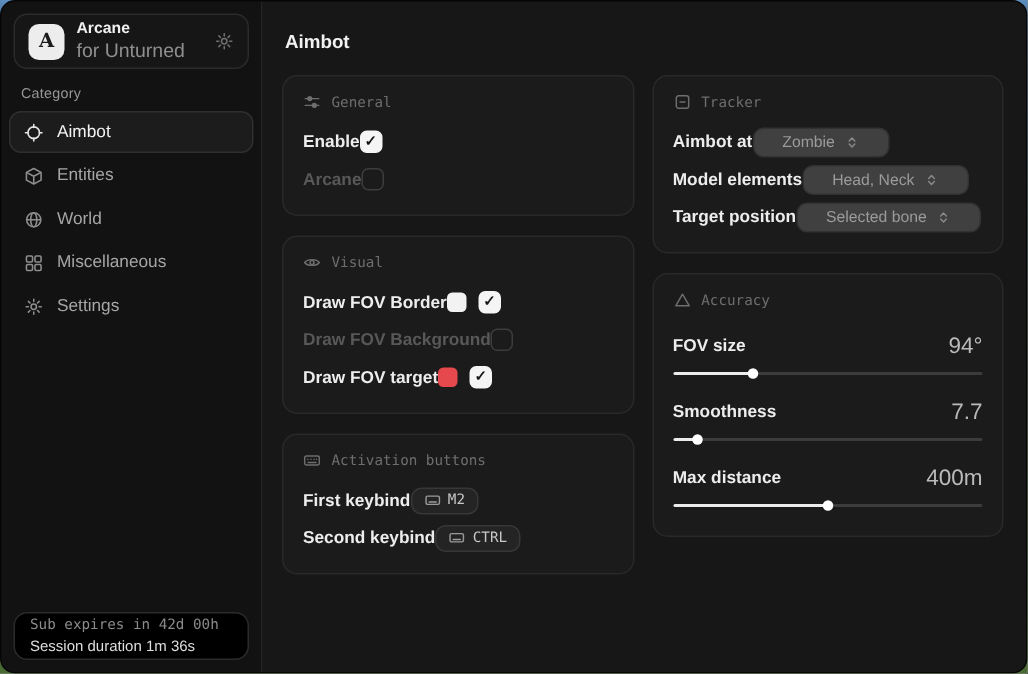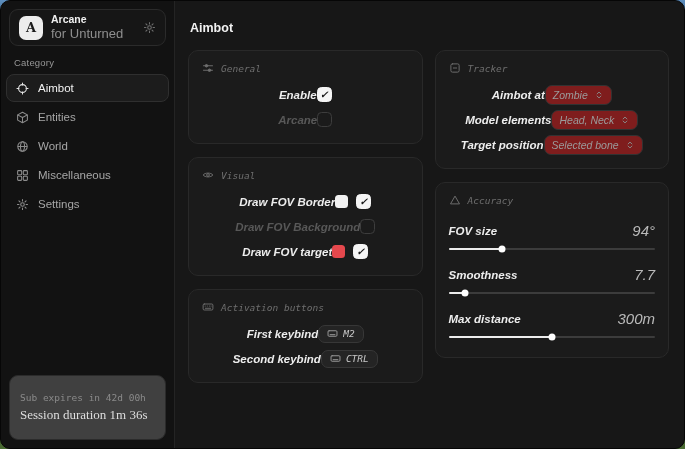--- a/index.html
+++ b/index.html
@@ -49,41 +49,41 @@
     border:1px solid transparent;
     color:#a6a6a6; font-size:11.5px;
     margin-bottom:1px; cursor:pointer;
   }
   .nav-item .nicon { display:flex; color:#8d8d8d; }
   .nav-item.active { background:#1c1c1c; border-color:#2f2f2f; color:#f2f2f2; }
   .nav-item.active .nicon { color:#e6e6e6; }
   .footer-card {
     position:absolute; left:8px; right:8px; bottom:8px;
     border:1px solid #2b2b2b; border-radius:9px;
-    padding:16px 10px; background:#404040;
+    padding:2px 10px; background:#000000;
   }
   .footer-line1 { font-family:"DejaVu Sans Mono", monospace; font-size:9.5px; color:#8a8a8a; margin-bottom:4px; }
-  .footer-line2 { font-size:13px; color:#dedede;font-family:Liberation Serif, serif; }
+  .footer-line2 { font-size:10px; color:#dedede; }
   
   .main { flex:1; padding:13px 15px 0 13px; background:#171717; }
   .main-title { font-size:12.5px; font-weight:700; color:#f2f2f2; margin:7px 0 15px 2px; }
   .columns { display:flex; gap:12px; align-items:flex-start; }
-  .col { flex:1; display:flex; flex-direction:column; gap:13px;font-style:italic; }
+  .col { flex:1; display:flex; flex-direction:column; gap:13px; }
   .card {
     background:#1b1b1b; border:1px solid #292929; border-radius:10px;
     padding:11px 13px 12px;
   }
   .card-header {
     display:flex; align-items:center; gap:7px;
     font-family:"DejaVu Sans Mono", monospace;
     font-size:9.5px; color:#6e6e6e; margin-bottom:9px;
   }
   .card-header .sicon { display:flex; color:#6e6e6e; }
   .row {
-    display:flex; align-items:center; justify-content:center;
+    display:flex; align-items:center; justify-content:flex-start;
     min-height:23px; margin-top:2px;
   }
   .row-label { font-size:11.5px; font-weight:600; color:#ededed; }
   .row.dimmed .row-label { color:#585858; }
   .row-right { display:flex; align-items:center; gap:8px; }
   .checkbox {
     width:15px; height:15px; border-radius:4.5px;
     border:1.5px solid #3d3d3d; background:transparent;
     display:flex; align-items:center; justify-content:center; cursor:pointer;
   }
@@ -93,22 +93,22 @@
   .swatch { width:13px; height:13px; border-radius:3.5px; cursor:pointer; }
   .keybtn {
     display:flex; align-items:center; gap:5px;
     background:#242424; border:1px solid #373737; border-radius:7px;
     height:18px; padding:0 8px; cursor:pointer;
     color:#c7c7c7; font-size:9.5px; font-family:"DejaVu Sans Mono", monospace;
   }
   .keybtn .kicon { display:flex; color:#9a9a9a; }
   .dropdown {
     display:flex; align-items:center; gap:6px;
-    background:#7f1d1d; border:1px solid #323232; border-radius:7px;
-    height:20px; padding:0 7px; cursor:pointer;
+    background:#404040; border:1px solid #323232; border-radius:7px;
+    height:20px; padding:0 19px; cursor:pointer;
     color:#9b9b9b; font-size:10.5px;
   }
   .dropdown .dicon { display:flex; color:#8a8a8a; }
   .slider-block { margin-top:16px; margin-bottom:6px; }
   .slider-head { display:flex; align-items:center; justify-content:space-between; }
   .slider-label { font-size:11.5px; font-weight:600; color:#ededed; }
   .slider-value { font-size:15px; color:#bababa; }
   .slider-track {
     position:relative; height:2px; border-radius:2px; background:#3c3c3c;
     margin-top:9px; margin-bottom:7px; cursor:pointer;
@@ -385,21 +385,21 @@
             </div>
             <div class="slider-track">
               <span class="slider-fill" style="width: 8%;"></span>
               <span class="slider-handle" style="left: 8%;"></span>
             </div>
           </div>
 
           <div class="slider-block">
             <div class="slider-head">
               <span class="slider-label">Max distance</span>
-              <span class="slider-value">300m</span>
+              <span class="slider-value">400m</span>
             </div>
             <div class="slider-track">
               <span class="slider-fill" style="width: 50%;"></span>
               <span class="slider-handle" style="left: 50%;"></span>
             </div>
           </div>
 
         </div>
 
       </div>

